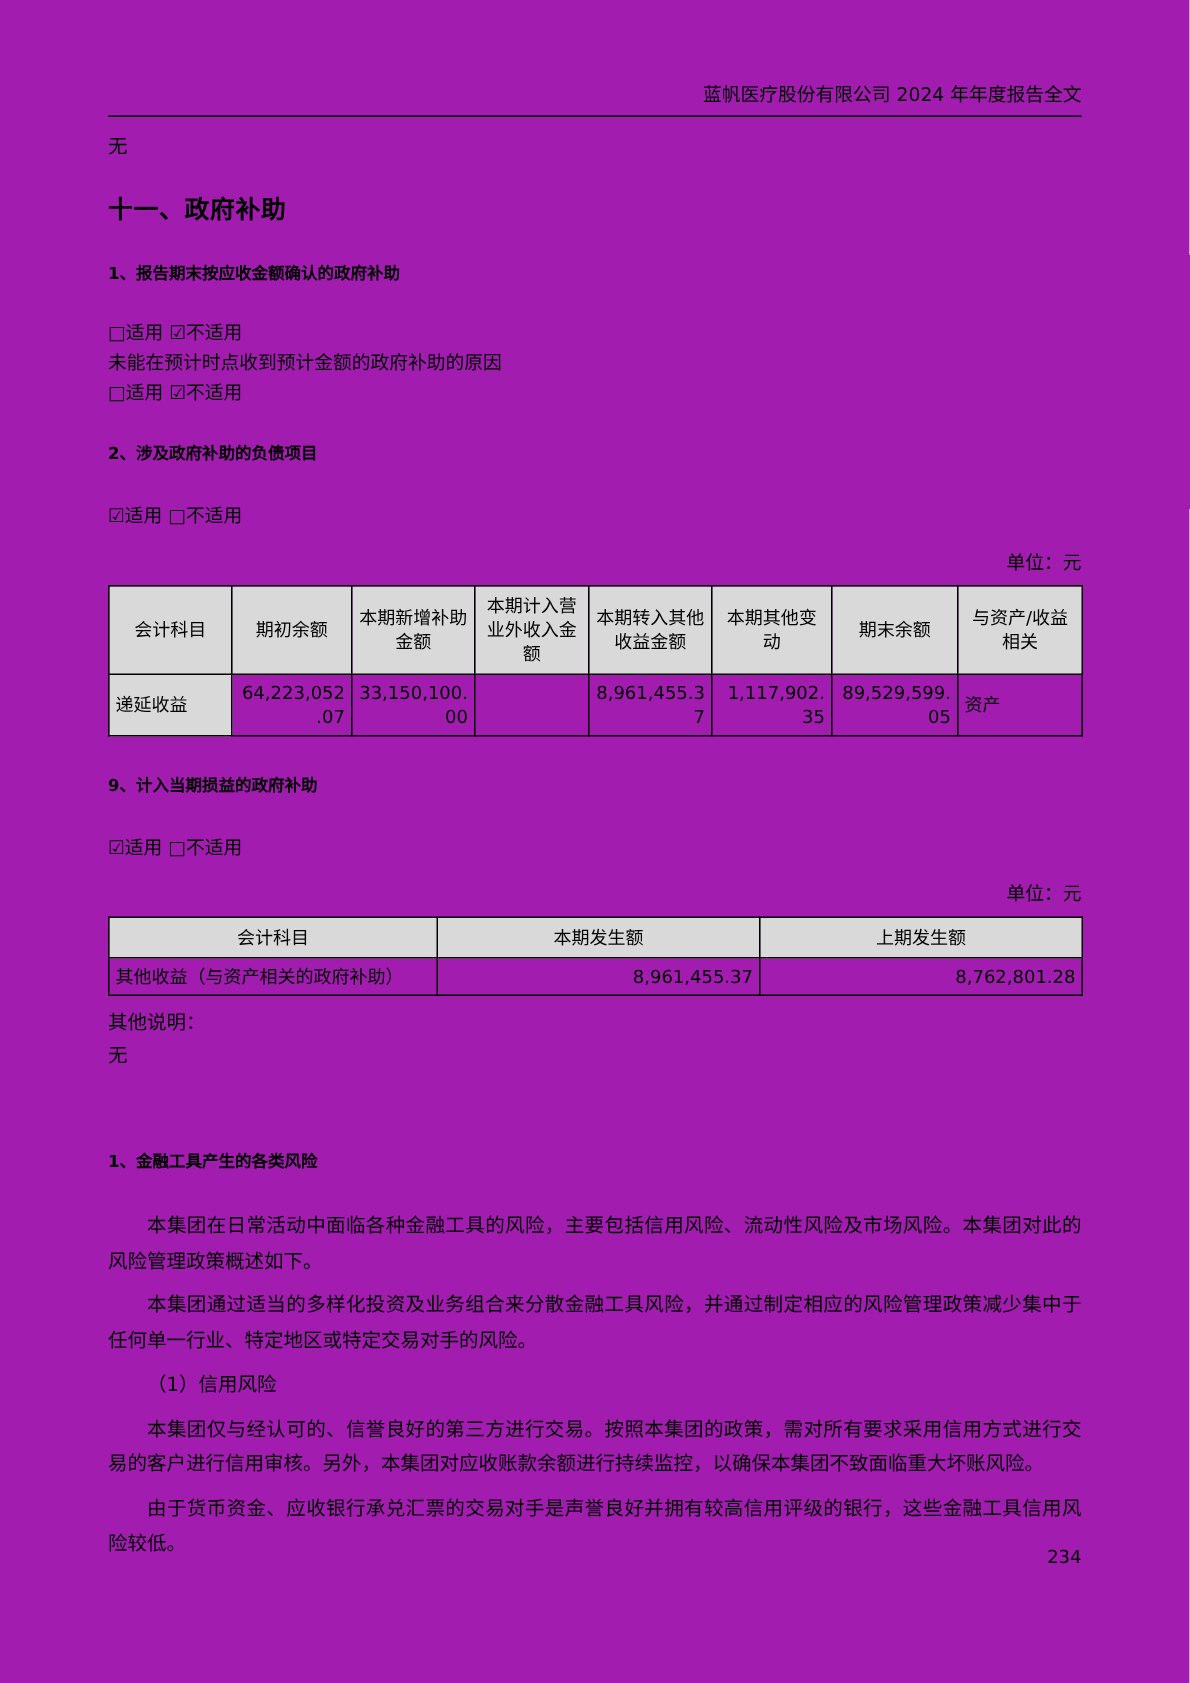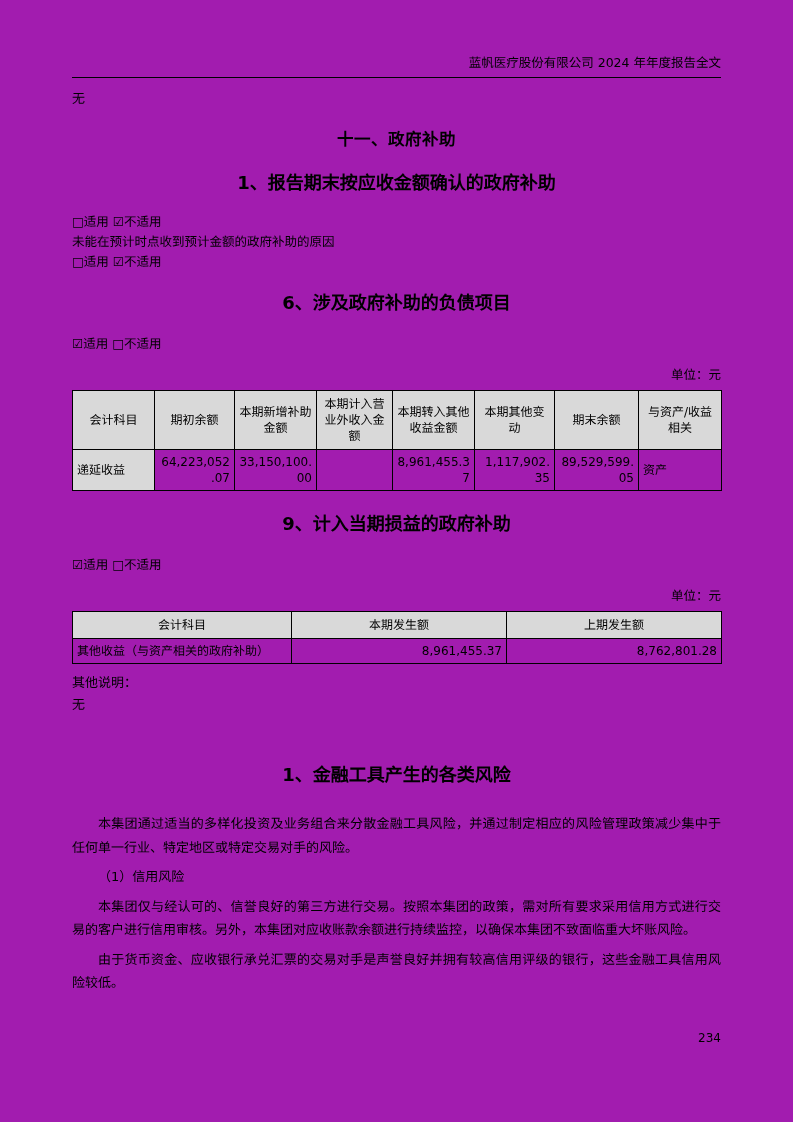--- a/index.html
+++ b/index.html
@@ -53,28 +53,26 @@
     font-size: 13px;
     line-height: 22px;
     margin: 0;
   }
   .h1 {
     font-size: 16.5px;
     font-weight: bold;
     line-height: 24px;
     margin: 0;
     letter-spacing: 0.5px;
-    text-align: center;
   }
   .h2 {
-    font-size: 18px;
+    font-size: 11px;
     font-weight: bold;
     line-height: 22px;
     margin: 0;
-    text-align: center;
   }
   .applic {
     font-size: 12.5px;
     line-height: 20px;
     margin: 0;
     white-space: nowrap;
   }
   .unit {
     font-size: 12.5px;
     line-height: 18px;
@@ -169,21 +167,21 @@
     <p class="h2">1、报告期末按应收金额确认的政府补助</p>
 
     <div class="sp-18"></div>
 
     <p class="applic">□适用 ☑不适用</p>
     <p class="applic">未能在预计时点收到预计金额的政府补助的原因</p>
     <p class="applic">□适用 ☑不适用</p>
 
     <div class="sp-20"></div>
 
-    <p class="h2">6、涉及政府补助的负债项目</p>
+    <p class="h2">2、涉及政府补助的负债项目</p>
 
     <div class="sp-20"></div>
 
     <p class="applic">☑适用 □不适用</p>
 
     <div class="sp-12"></div>
 
     <p class="unit">单位：元</p>
 
     <div class="sp-6"></div>
@@ -268,20 +266,21 @@
 
     <div class="sp-26"></div>
 
 
     <div class="sp-22"></div>
 
     <p class="h2">1、金融工具产生的各类风险</p>
 
     <div class="sp-20"></div>
 
+    <p class="body-p indent2">本集团在日常活动中面临各种金融工具的风险，主要包括信用风险、流动性风险及市场风险。本集团对此的风险管理政策概述如下。</p>
 
     <div class="sp-6"></div>
 
     <p class="body-p indent2">本集团通过适当的多样化投资及业务组合来分散金融工具风险，并通过制定相应的风险管理政策减少集中于任何单一行业、特定地区或特定交易对手的风险。</p>
 
     <div class="sp-6"></div>
 
     <p class="body-p indent2">（1）信用风险</p>
 
     <div class="sp-6"></div>

